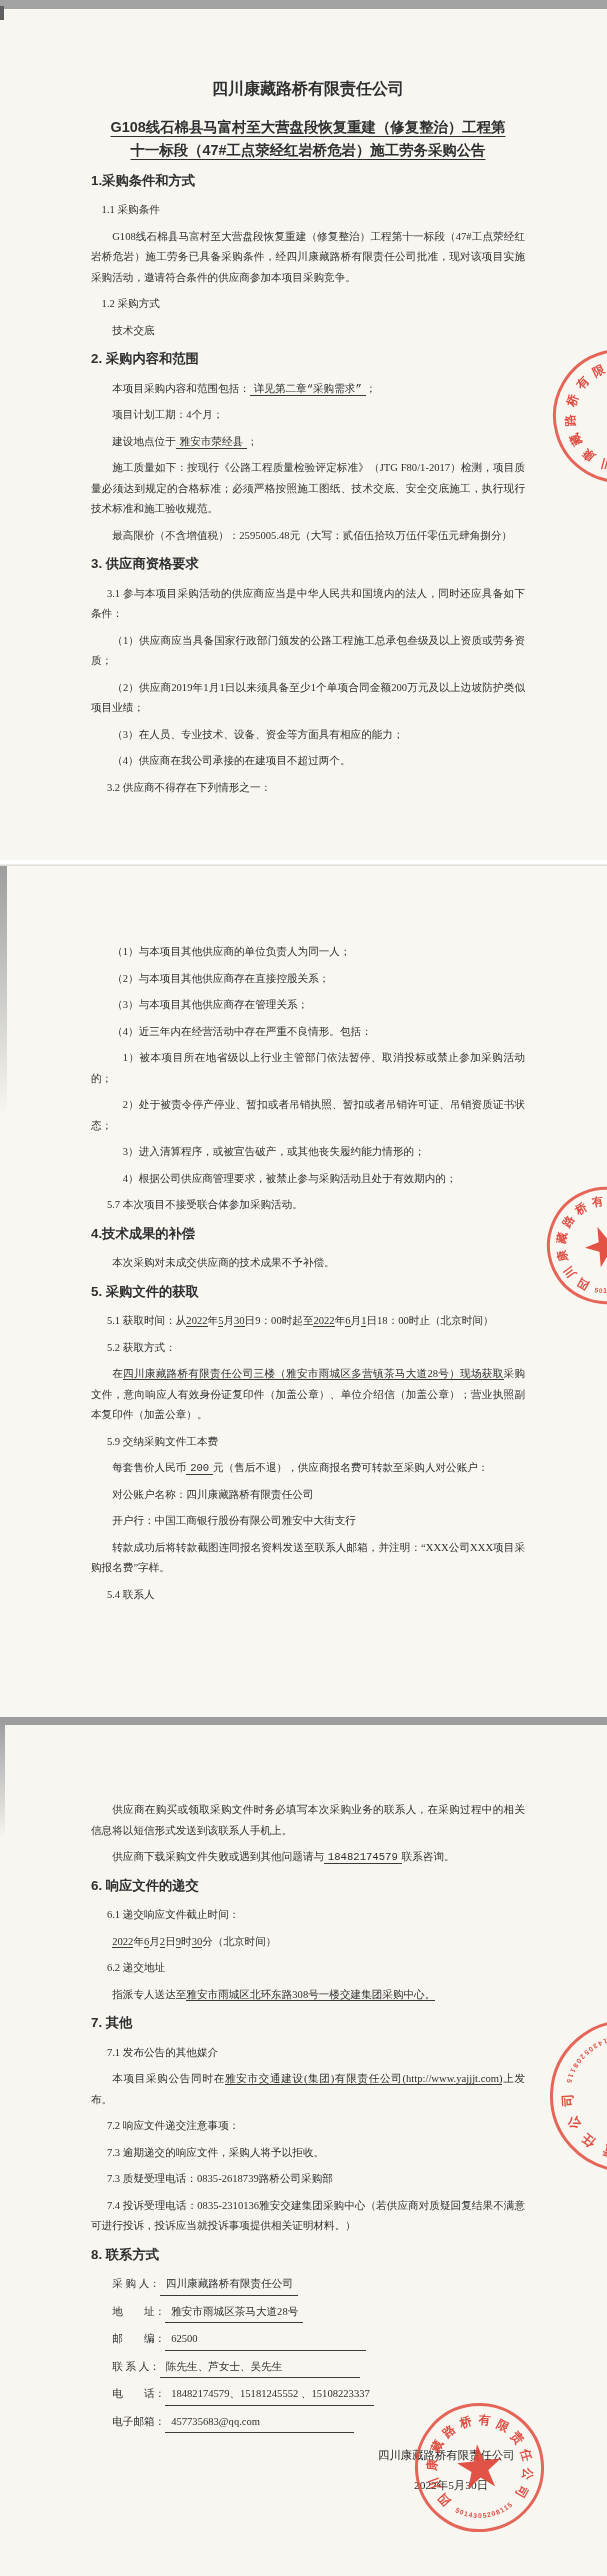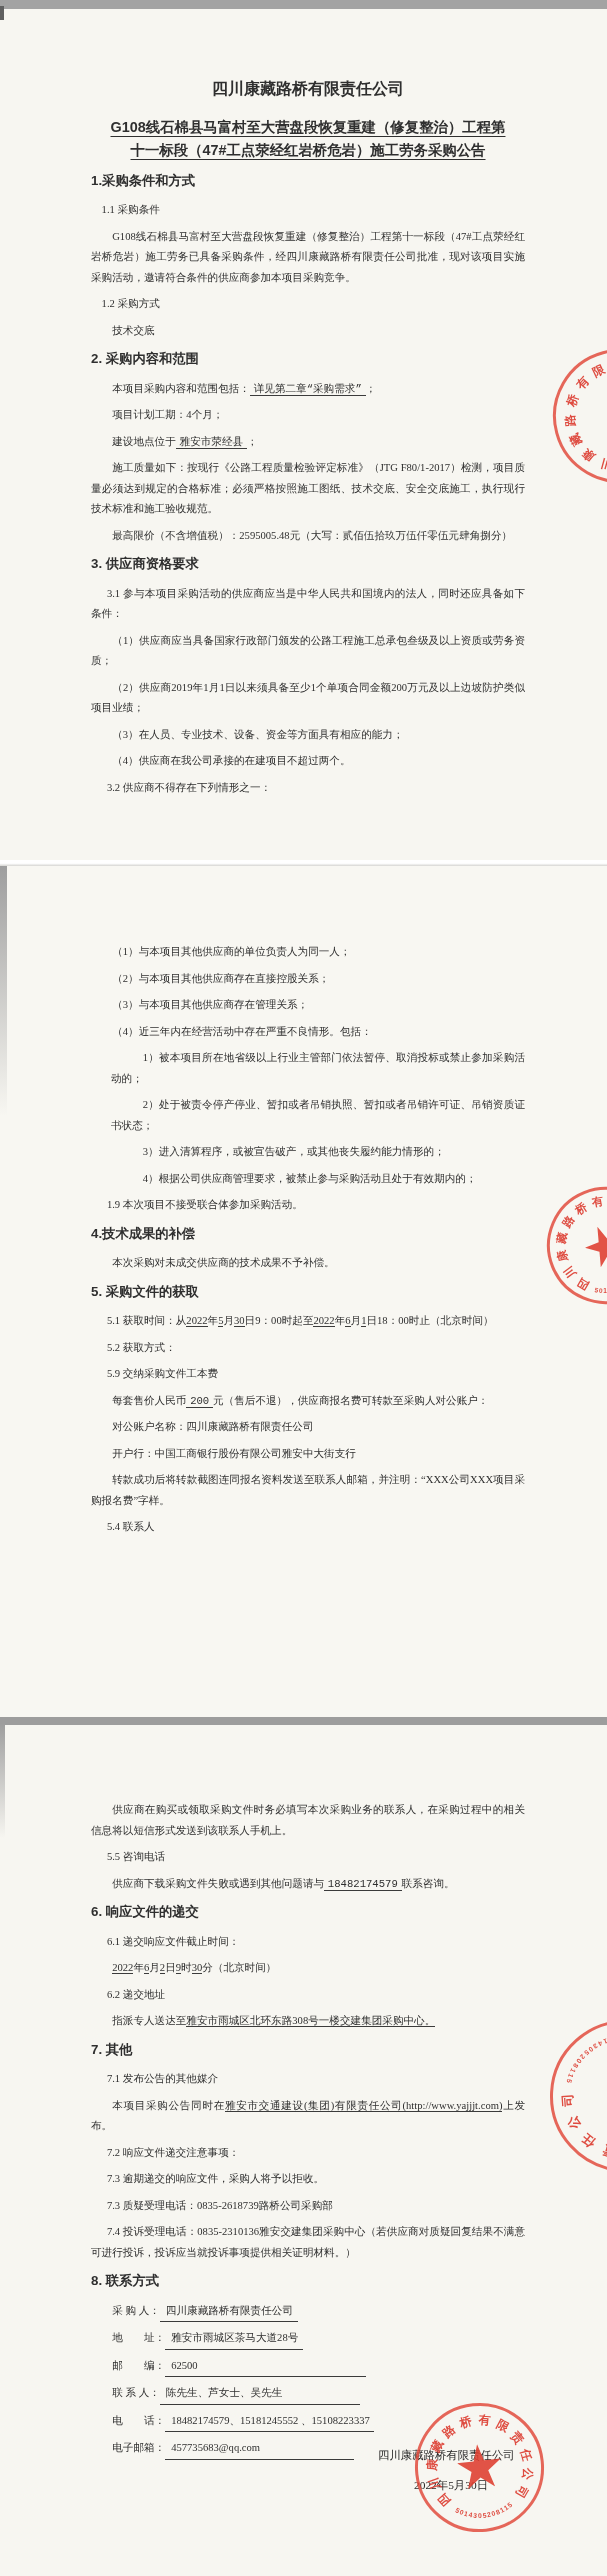--- a/index.html
+++ b/index.html
@@ -18,21 +18,21 @@
   #page3 .sliver{width:5.3px;height:114px;}
   .content{position:relative;padding:76px 82px 0 91px;z-index:2;}
   #page1 .content{padding-top:70px;}
   p{margin:0 0 6px 0;font-size:10.6px;line-height:20.5px;text-align:justify;}
   .company-title{font-family:"Liberation Sans","DejaVu Sans",sans-serif;font-weight:bold;font-size:16px;line-height:20px;text-align:center;margin:0 0 16.7px 0;}
   .main-title{font-family:"Liberation Sans","DejaVu Sans",sans-serif;font-weight:bold;font-size:14.4px;line-height:23.5px;text-align:center;margin:0 0 9px 0;text-decoration:underline;text-underline-offset:3.8px;}
   .h{font-family:"Liberation Sans","DejaVu Sans",sans-serif;font-weight:bold;font-size:13.3px;line-height:18px;margin:9px 0 10.6px 0;text-align:left;}
   .ind1{text-indent:1em;}
   .sub{text-indent:1.5em;}
   .ind2{text-indent:2em;}
-  .ind3{text-indent:3em;margin-left:20px;}
+  .ind3{text-indent:3em;}
   .u{border-bottom:0.9px solid #3b3b3b;}
   .upad{padding:0 3.8px;font-family:Liberation Mono, monospace;}
   .contact-row{text-indent:2em;}
   .cv{display:inline-block;text-indent:0;border-bottom:0.9px solid #3b3b3b;padding:0 4.6px 0 6px;}
   .cv.wide{min-width:190px;}
   .cv.mid{min-width:178px;}
   
   .stamp{position:absolute;border-radius:50%;box-sizing:border-box;z-index:6;}
   .ring{position:absolute;inset:0;border-radius:50%;border:3px solid rgba(225,70,55,.82);}
   .arc{position:absolute;inset:0;font-family:"Liberation Sans","DejaVu Sans",sans-serif;font-weight:bold;color:rgba(220,58,45,.9);}
@@ -113,26 +113,27 @@
     </div>
     <div class="content">
       <p class="ind2">（1）与本项目其他供应商的单位负责人为同一人；</p>
       <p class="ind2">（2）与本项目其他供应商存在直接控股关系；</p>
       <p class="ind2">（3）与本项目其他供应商存在管理关系；</p>
       <p class="ind2">（4）近三年内在经营活动中存在严重不良情形。包括：</p>
       <p class="ind3">1）被本项目所在地省级以上行业主管部门依法暂停、取消投标或禁止参加采购活动的；</p>
       <p class="ind3">2）处于被责令停产停业、暂扣或者吊销执照、暂扣或者吊销许可证、吊销资质证书状态；</p>
       <p class="ind3">3）进入清算程序，或被宣告破产，或其他丧失履约能力情形的；</p>
       <p class="ind3">4）根据公司供应商管理要求，被禁止参与采购活动且处于有效期内的；</p>
-      <p class="sub">1.9 本次项目不接受联合体参加采购活动。</p>
+      <p class="sub">5.7 本次项目不接受联合体参加采购活动。</p>
       <p class="h">4.技术成果的补偿</p>
       <p class="ind2">本次采购对未成交供应商的技术成果不予补偿。</p>
       <p class="h">5. 采购文件的获取</p>
       <p class="sub"><span>5.1 获取时间：从</span><span class="u">2022</span><span>年</span><span class="u">5</span><span>月</span><span class="u">30</span><span>日9：00时起至</span><span class="u">2022</span><span>年</span><span class="u">6</span><span>月</span><span class="u">1</span><span>日18：00时止（北京时间）</span></p>
       <p class="sub">5.2 获取方式：</p>
+      <p class="ind2"><span>在</span><span class="u">四川康藏路桥有限责任公司三楼（雅安市雨城区多营镇茶马大道28号）现场获取</span><span>采购文件，意向响应人有效身份证复印件（加盖公章）、单位介绍信（加盖公章）；营业执照副本复印件（加盖公章）。</span></p>
       <p class="sub">5.9 交纳采购文件工本费</p>
       <p class="ind2"><span>每套售价人民币</span><span class="u upad">200</span><span>元（售后不退），供应商报名费可转款至采购人对公账户：</span></p>
       <p class="ind2">对公账户名称：四川康藏路桥有限责任公司</p>
       <p class="ind2">开户行：中国工商银行股份有限公司雅安中大街支行</p>
       <p class="ind2">转款成功后将转款截图连同报名资料发送至联系人邮箱，并注明：“XXX公司XXX项目采购报名费”字样。</p>
       <p class="sub">5.4 联系人</p>
     </div>
   </div>
   <div class="seam2"></div>
 
@@ -194,21 +195,20 @@
           <span style="transform: rotate(207.5deg) translateY(-49px) rotate(180deg);">0</span>
           <span style="transform: rotate(213deg) translateY(-49px) rotate(180deg);">5</span>
         </div>
       <div class="star" style="left:calc(50% - 22px);top:calc(50% - 23.5px);width:44px;height:44px;"></div>
     </div>
     <div class="sign" id="sign-company" style="left:378px;top:723px;">四川康藏路桥有限责任公司</div>
     <div class="sign" id="sign-date" style="left:414px;top:753px;">2022年5月30日</div>
 
     <div class="content">
       <p class="ind2">供应商在购买或领取采购文件时务必填写本次采购业务的联系人，在采购过程中的相关信息将以短信形式发送到该联系人手机上。</p>
-      <p class="sub">5.5 咨询电话</p>
       <p class="ind2"><span>供应商下载采购文件失败或遇到其他问题请与</span><span class="u upad">18482174579</span><span>联系咨询。</span></p>
       <p class="h">6. 响应文件的递交</p>
       <p class="sub">6.1 递交响应文件截止时间：</p>
       <p class="ind2"><span class="u">2022</span><span>年</span><span class="u">6</span><span>月</span><span class="u">2</span><span>日</span><span class="u">9</span><span>时</span><span class="u">30</span><span>分（北京时间）</span></p>
       <p class="sub">6.2 递交地址</p>
       <p class="ind2"><span>指派专人送达至</span><span class="u">雅安市雨城区北环东路308号一楼交建集团采购中心。</span></p>
       <p class="h">7. 其他</p>
       <p class="sub">7.1 发布公告的其他媒介</p>
       <p class="ind2"><span>本项目采购公告同时在</span><span class="u">雅安市交通建设(集团)有限责任公司(http://www.yajjjt.com)</span><span>上发布。</span></p>
       <p class="sub">7.2 响应文件递交注意事项：</p>

